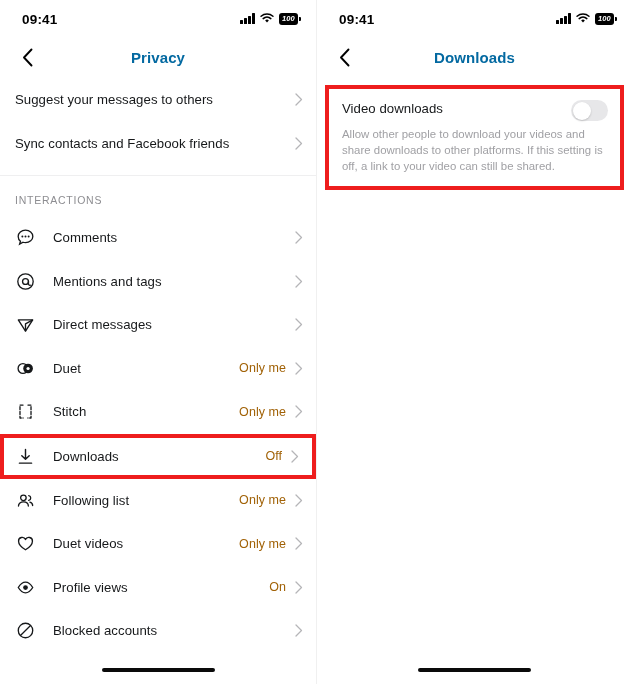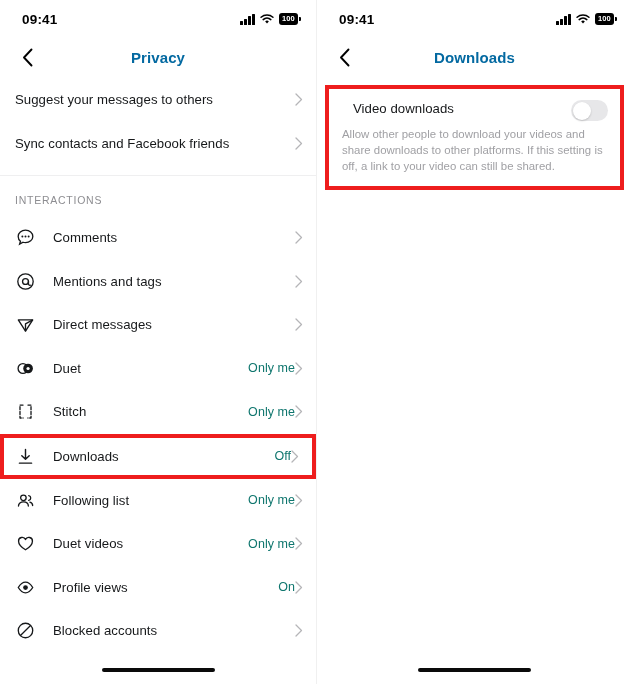--- a/index.html
+++ b/index.html
@@ -19,21 +19,21 @@
   .phone.right { border-left: 1px solid #f0f0f0; }
 
   
   .statusbar {
     height: 38px;
     display: flex; align-items: center; justify-content: space-between;
     padding: 0 18px 0 22px;
     flex: 0 0 auto;
   }
   .clock { font-size: 13.5px; font-weight: 700; color: #000; letter-spacing: .2px; }
-  .status-right { display: flex; align-items: center; gap: 5px; }
+  .status-right { display: flex; gap: 5px; font-style: italic; }
   .sig { display: flex; align-items: flex-end; gap: 1.5px; height: 11px; }
   .sig i { width: 2.5px; background: #000; border-radius: .5px; display: block; }
   .sig i:nth-child(1) { height: 4px; }
   .sig i:nth-child(2) { height: 6px; }
   .sig i:nth-child(3) { height: 8.5px; }
   .sig i:nth-child(4) { height: 11px; }
   .batt {
     background: #000; color: #fff; font-size: 7.5px; font-weight: 700;
     border-radius: 3px; padding: 1px 3px 1px 3px; line-height: 1.25;
     letter-spacing: .2px; position: relative;
@@ -63,21 +63,21 @@
     padding: 0 13px 0 14px;
     position: relative;
   }
   .row .ic {
     width: 22px; height: 22px; flex: 0 0 22px;
     display: flex; align-items: center; justify-content: center;
     margin-right: 17px;
   }
   .row.plain { padding-left: 15px; }
   .row .lbl { font-size: 13.2px; color: #16181a; flex: 1 1 auto; letter-spacing: .05px; }
-  .row .val { font-size: 12.5px; color: #0f766e; margin-right: 0; letter-spacing: .05px; }
+  .row .val { font-size: 12.5px; color: #a16207; margin-right: 9px; letter-spacing: .05px; }
   .chev { flex: 0 0 auto; display: flex; align-items: center; }
 
   .divider { height: 1px; background: #efeff0; margin: 10px 0 0 0; }
   .section-head {
     font-size: 10.5px; color: #8d8d91; letter-spacing: .75px;
     padding: 18px 0 10px 15px; font-weight: 400;
   }
 
   .row.highlight {
     border: 4px solid #ee1d1d;
@@ -86,21 +86,21 @@
   }
   .row.highlight .ic { margin-right: 17px; }
 
   
   .card-wrap { padding: 9px 8px 0 8px; }
   .card {
     border: 4px solid #ee1d1d;
     padding: 10px 12px 12px 13px;
     background: #fff;
   }
-  .card-top { display: flex; align-items: flex-start; justify-content: space-between; margin-left: 11px; }
+  .card-top { display: flex; align-items: flex-start; justify-content: space-between; }
   .card-title { font-size: 13.2px; color: #16181a; padding-top: 2px; letter-spacing: .05px; }
   .switch {
     width: 37px; height: 21px; border-radius: 11px;
     background: #e7e7e9; position: relative; flex: 0 0 auto;
     margin-top: 1px; cursor: pointer;
   }
   .switch .knob {
     position: absolute; top: 1.5px; left: 1.5px;
     width: 18px; height: 18px; border-radius: 50%;
     background: #ffffff; box-shadow: 0 1px 2px rgba(0,0,0,.18);

